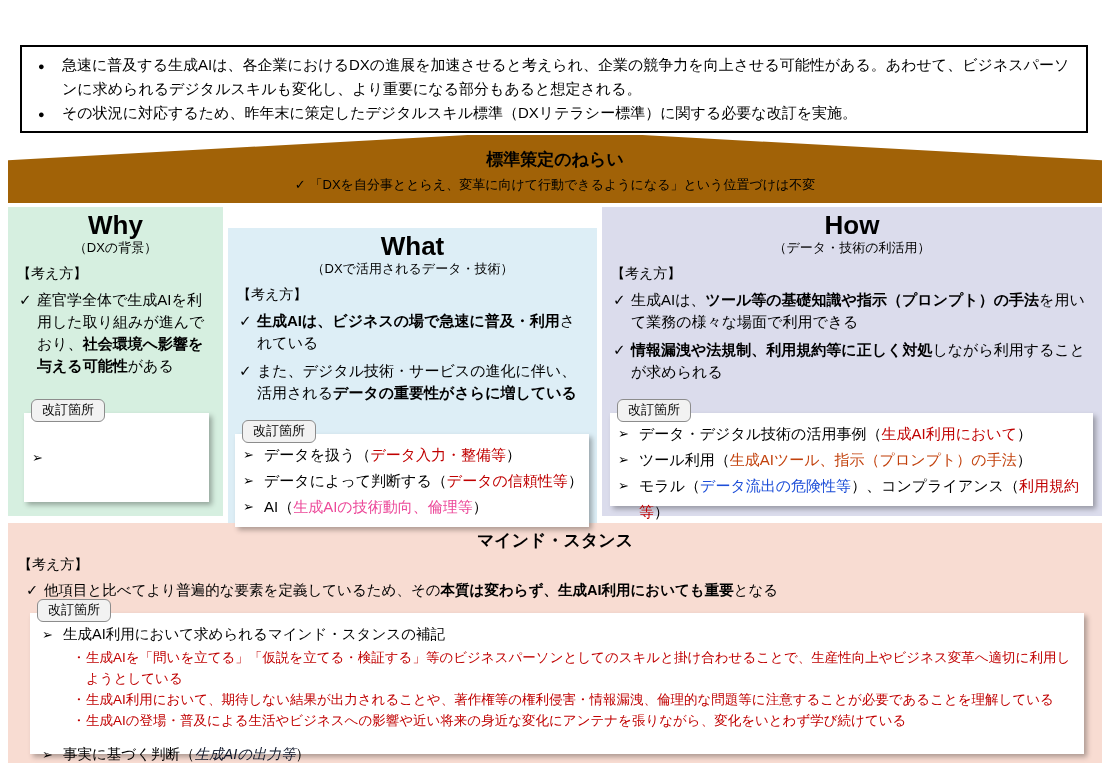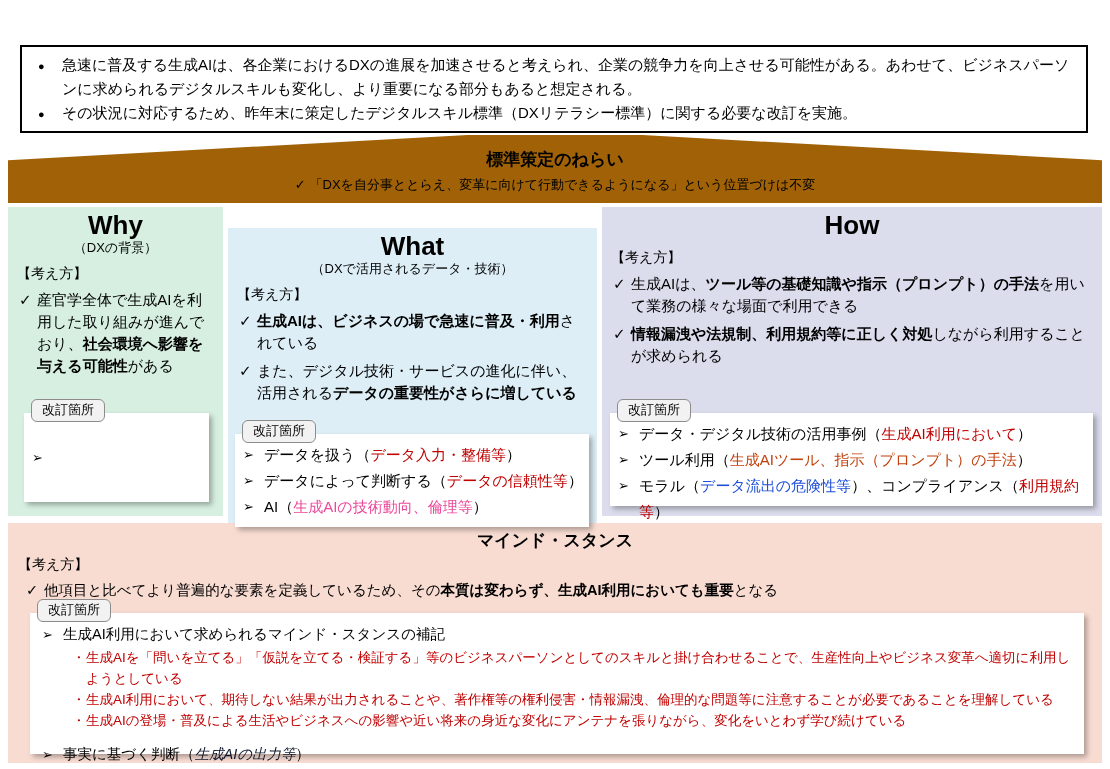--- a/index.html
+++ b/index.html
@@ -133,20 +133,21 @@
           <div class="rev-item">
             <span class="arr">➢</span>
             <span class="rtext"><span>AI（</span><span style="color: #ec4899;">生成AIの技術動向、倫理等</span><span>）</span></span>
           </div>
         </div>
       </div>
     </div>
 
     <div class="col col-how" style="background: rgb(219, 220, 236);">
       <div class="col-title">How</div>
+      <div class="col-sub">（データ・技術の利活用）</div>
       <div class="think">【考え方】</div>
       <div class="point">
         <span class="chk">✓</span>
         <span class="ptext"><span>生成AIは、</span><span style="font-weight: bold;">ツール等の基礎知識や指示（プロンプト）の手法</span><span>を用いて業務の様々な場面で利用できる</span></span>
       </div>
       <div class="point">
         <span class="chk">✓</span>
         <span class="ptext"><span style="font-weight: bold;">情報漏洩や法規制、利用規約等に正しく対処</span><span>しながら利用することが求められる</span></span>
       </div>
       <div class="revision">

